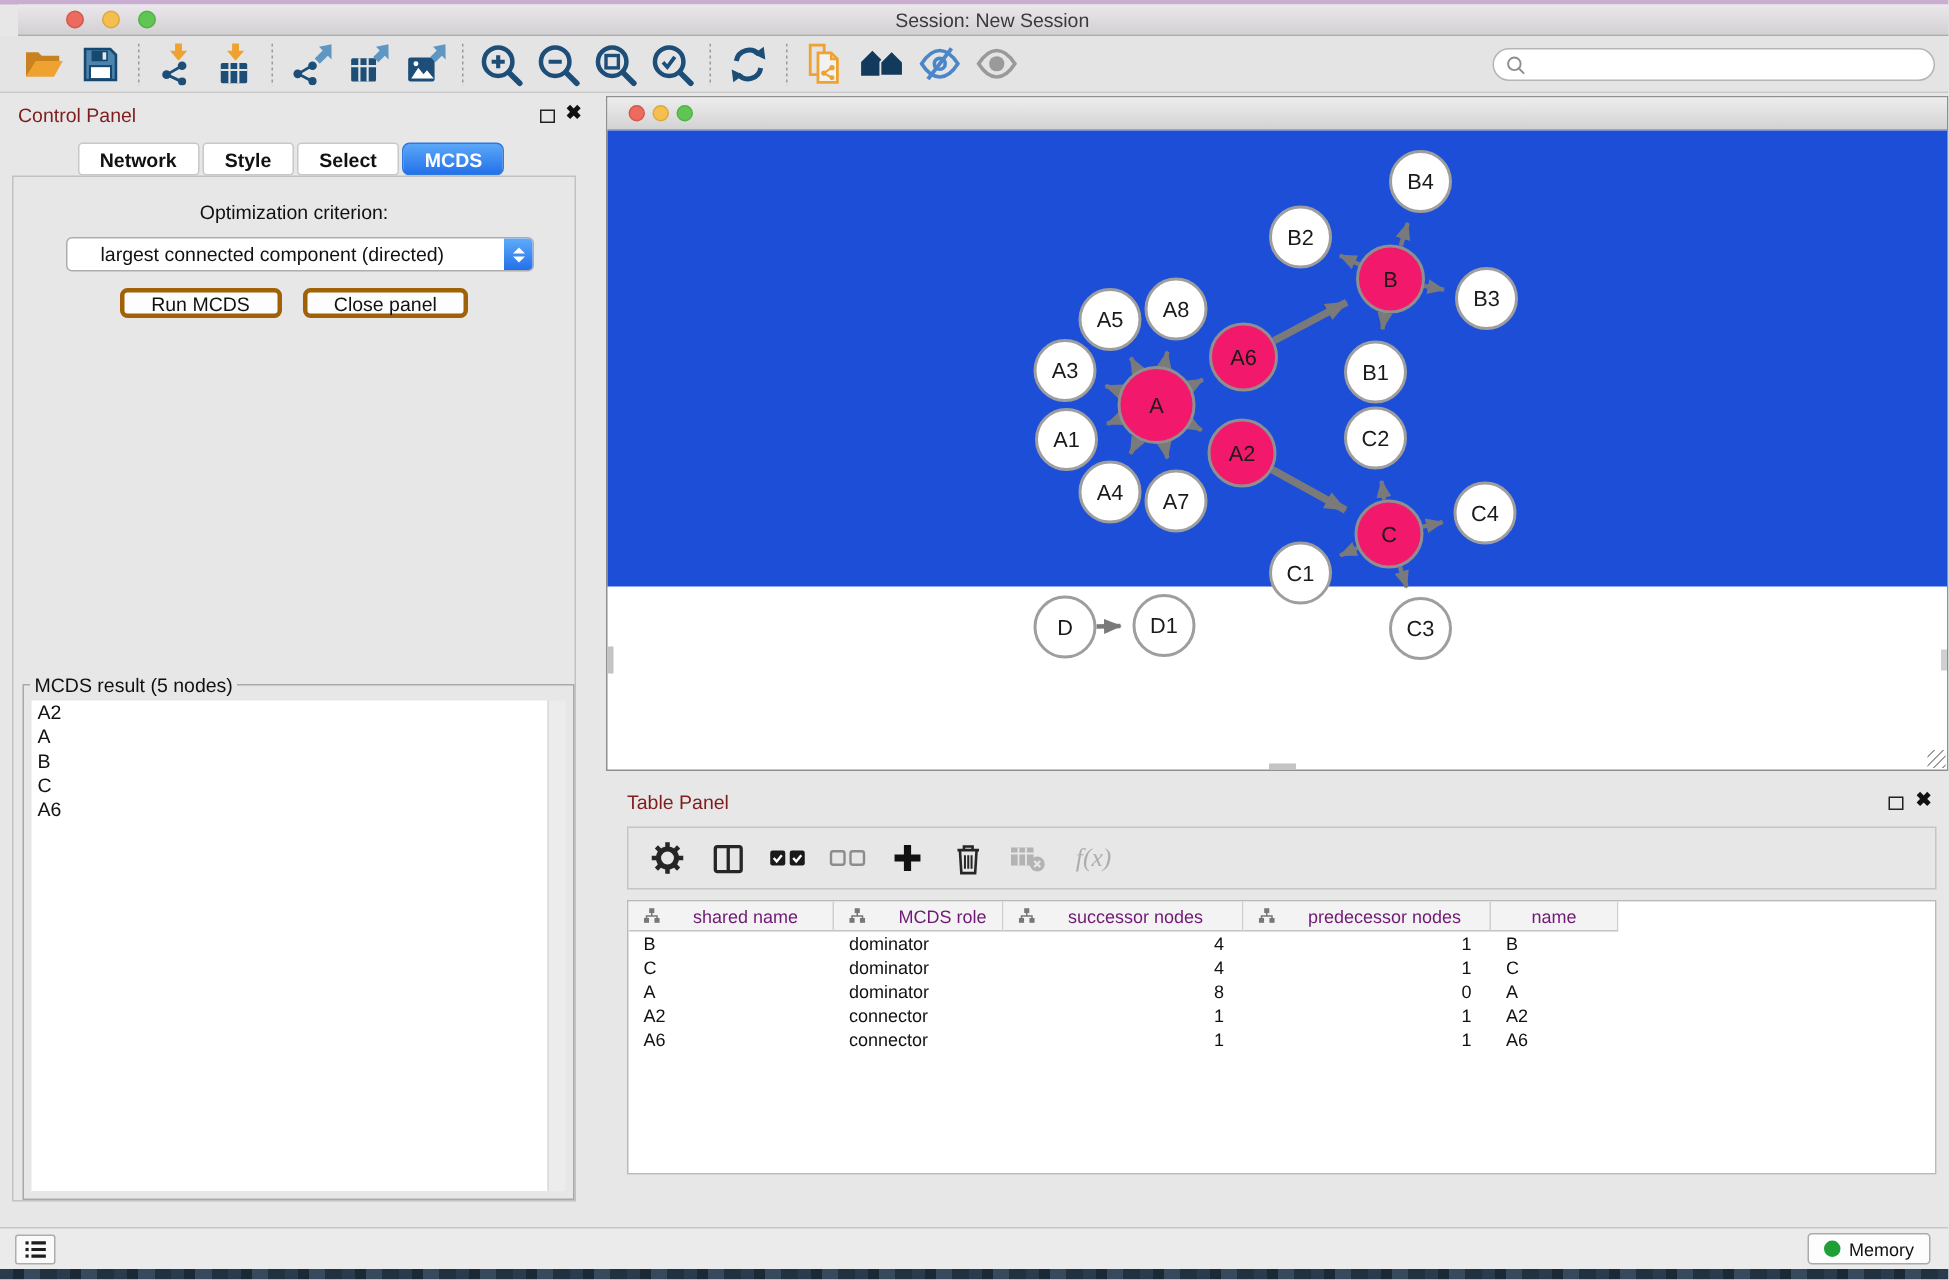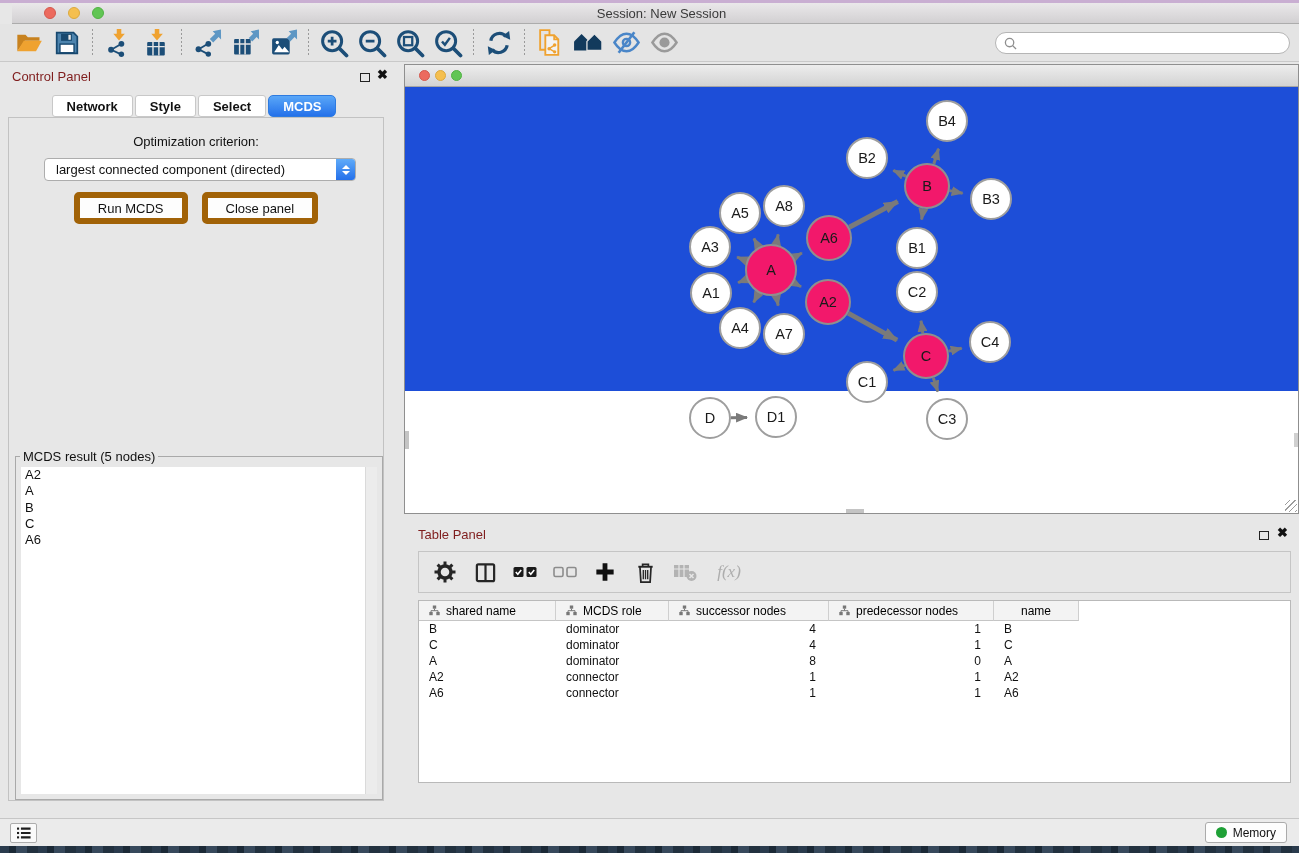--- a/index.html
+++ b/index.html
@@ -42,28 +42,28 @@
 
   .ctl-tabs { position:absolute; left:0; top:33px; width:100%; display:flex; justify-content:center;font-weight:bold; }
   .ctab { height:22px; padding:0 14px; font-size:13px; color:#111; background:#fff; border:1px solid #C8C8C8;
     display:flex; align-items:center; margin-right:2px; border-radius:3px; }
   .ctab.active { background:linear-gradient(#5AA7F8,#2471EA); color:#fff; border-color:#2E7BE0; border-radius:5px; }
 
   .ctl-frame { position:absolute; left:8px; top:55px; width:376px; height:684px; border:1px solid #C2C2C2; background:#E7E7E7; }
   .opt-label { position:absolute; left:0; width:100%; top:16px; text-align:center; font-size:13px; color:#111; }
   .criterion { position:absolute; left:35px; top:40px; width:312px; height:23px; background:#fff;
     border:1px solid #ADADAD; border-radius:4px; display:flex; align-items:center; }
-  .criterion .val { flex:1; font-size:13px; color:#111; padding-left:11px; white-space:nowrap; overflow:hidden; }
+  .criterion .val { flex:1; font-size:13px; color:#111; padding-left:22px; white-space:nowrap; overflow:hidden; }
   .criterion .stepper { width:19px; height:21px; border-radius:0 3px 3px 0; background:linear-gradient(#5FABF9,#2470EA);
     display:flex; flex-direction:column; align-items:center; justify-content:center; gap:2px; }
   .criterion .stepper i { width:0; height:0; border-left:4px solid transparent; border-right:4px solid transparent; }
   .criterion .stepper i.up { border-bottom:4px solid #fff; }
   .criterion .stepper i.down { border-top:4px solid #fff; }
   .btn-row { position:absolute; left:0; top:74px; width:100%; display:flex; justify-content:center; gap:14px; }
-  .pbtn { height:32px; padding:0 18px; background:#FDFDFD; border:6px solid #a16207; border-radius:5px;
+  .pbtn { height:20px; padding:0 18px; background:#FDFDFD; border:3px solid #a16207; border-radius:5px;
     font-size:13px; color:#111; display:flex; align-items:center; }
 
   .fieldset { position:absolute; left:6px; top:338px; width:368px; height:344px; border:1px solid #A9A9A9;padding-left:12px; }
   .fieldset legend.flegend { position:absolute; top:-8px; left:4px; background:#E7E7E7; padding:0 3px; font-size:13px; color:#111; }
   .mcds-list { position:absolute; left:5px; top:10px; right:17px; bottom:5px; background:#fff; }
   .mcds-scroll { position:absolute; top:10px; right:5px; bottom:5px; width:12px; background:#ECECEC; border-left:1px solid #DADADA; }
   .mcds-item { font-size:13px; color:#111; line-height:16.3px; padding-left:4px; }
 
   
   .net-window { left:404px; top:64px; width:895px; height:450px; border:1px solid #8F8F8F; background:#fff; }
@@ -83,21 +83,21 @@
   .table-panel .panel-title { left:8px; }
   .table-panel .ph-float { left:849px; } .table-panel .ph-close { left:867px; }
   .tp-toolbar { position:absolute; left:8px; top:31px; width:873px; height:42px; background:#E7E7E7;
     border:1px solid #C5C5C5; display:flex; align-items:center; padding-left:8px; gap:4px; }
   .tp-btn { width:36px; height:34px; display:flex; align-items:center; justify-content:center; }
   .fx { font-family:"Liberation Serif", serif; font-style:italic; font-size:17px; color:#ADADAD; }
 
   .ntable { position:absolute; left:8px; top:80px; width:873px; height:183px; background:#fff; border:1px solid #B9B9B9; overflow:hidden; }
   .thead { display:flex; height:20px; }
   .hcell { background:#F3F3F3; border-right:1px solid #CFCFCF; border-bottom:1px solid #C5C5C5;
-    display:flex; align-items:center; gap:6px; padding-left:10px; font-size:12px; color:#000000; }
+    display:flex; align-items:center; gap:22px; padding-left:10px; font-size:12px; color:#701a75; }
   .hcell.center { justify-content:center; padding-left:0; }
   .hfiller { flex:1; background:#fff; }
   .trow { display:flex; height:16px; align-items:center; }
   .tcell { font-size:12px; color:#111; padding:0 10px; white-space:nowrap; overflow:hidden; }
   .tcell.right { text-align:right; padding-right:13px; }
 
   .bottom-tabs { position:absolute; left:0; top:268px; width:100%; display:flex; justify-content:center; }
   .btab { height:23px; padding:0 16px; display:flex; align-items:center; font-size:13px; color:#111;
     background:#fff; border:1px solid #BDBDBD; border-left:none; }
   .btab:first-child { border-left:1px solid #BDBDBD; border-radius:5px 0 0 5px; }

